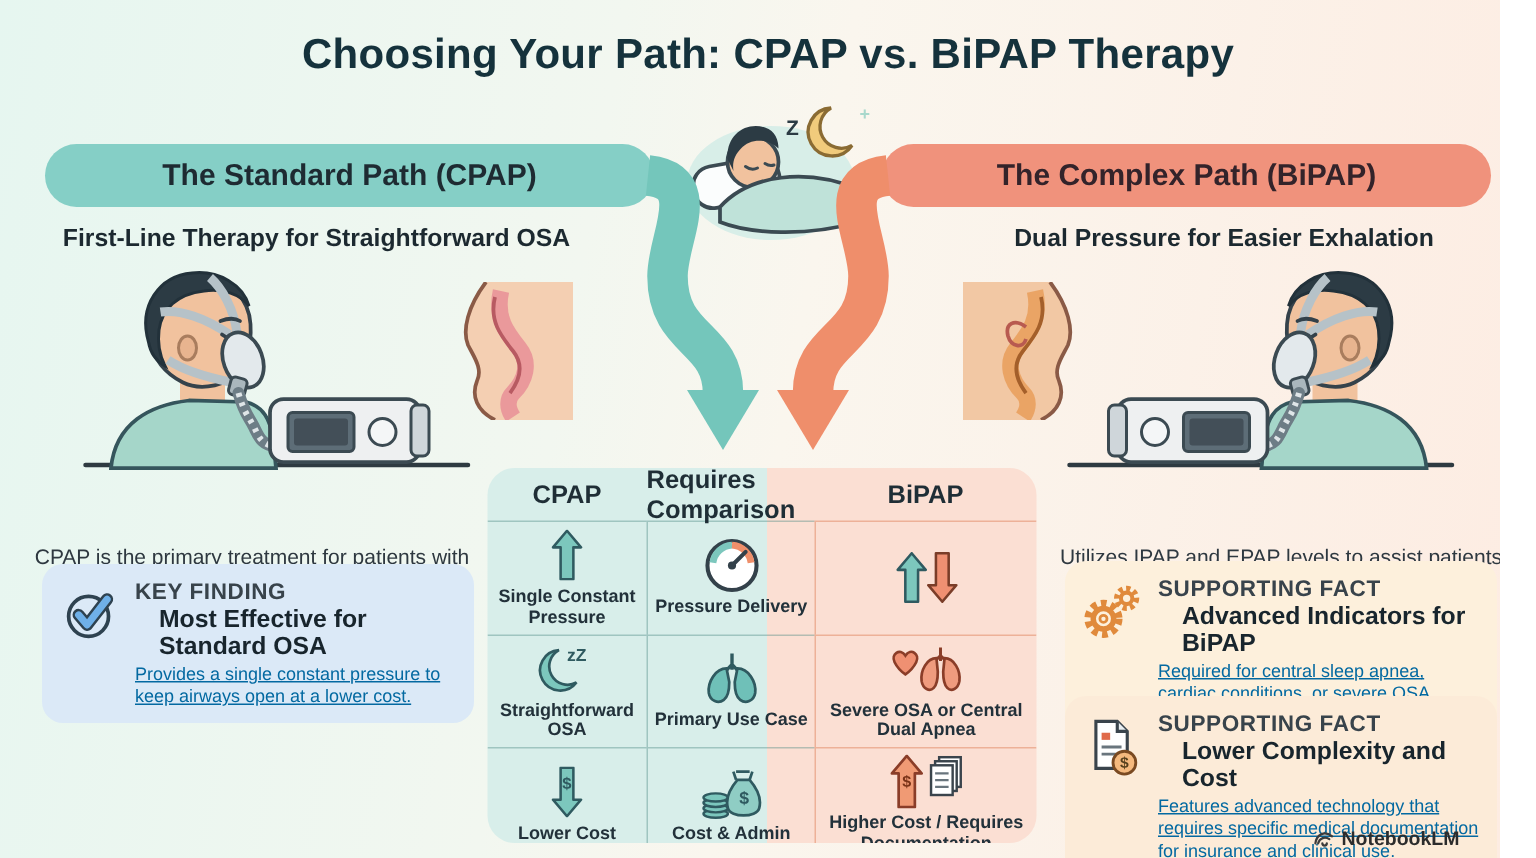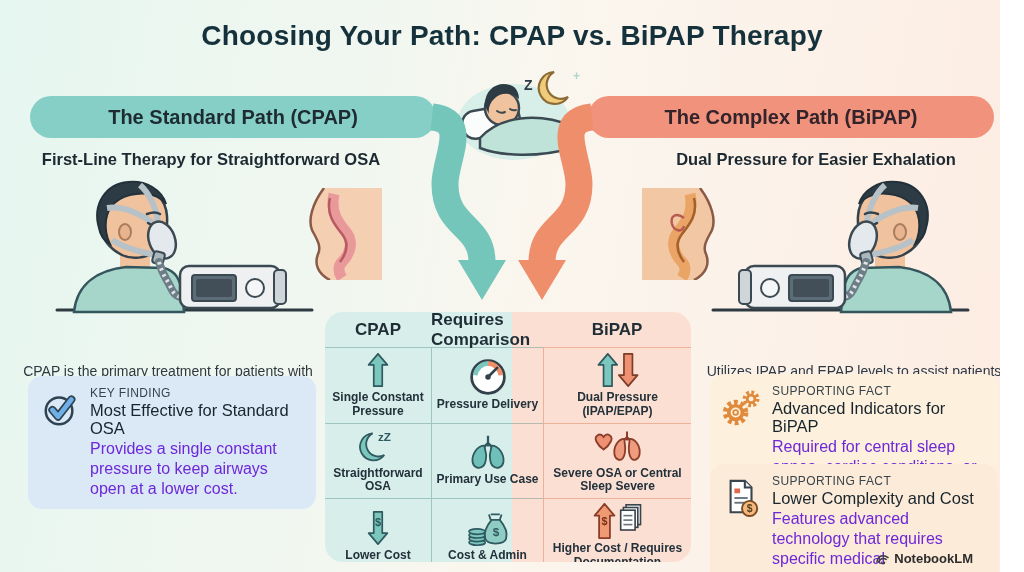--- a/index.html
+++ b/index.html
@@ -21,23 +21,23 @@
   
   .para{top:326px;width:304px;text-align:center;font-size:14px;line-height:1.3;color:#2e3840;font-weight:500;margin-top:36px;}
   .para.l{left:16px;}
   .para.r{left:702px;}
   
   .callout{border-radius:14px;padding:10px 12px;display:flex;gap:10px;box-sizing:border-box;}
   .callout.blue{left:28px;top:376px;width:288px;min-height:84px;background:#dbe9f7;}
   .callout.cream1{left:710px;top:374px;width:288px;min-height:84px;background:#fdf0dc;}
   .callout.cream2{left:710px;top:464px;width:288px;min-height:94px;background:#fcebd8;}
   .callout .ico{flex:0 0 40px;display:flex;align-items:flex-start;justify-content:center;padding-top:4px;}
-  .callout .label{font-size:12px;font-weight:400;letter-spacing:.4px;color:#38434b;}
-  .callout .ctitle{font-size:16.5px;font-weight:400;color:#18252d;margin:1px 0 2px 0;line-height:1.1;}
-  .callout .cbody{font-size:16px;color:#6d28d9;line-height:1.25;}
+  .callout .label{font-size:15px;font-weight:700;letter-spacing:.4px;color:#38434b;}
+  .callout .ctitle{font-size:16.5px;font-weight:700;color:#18252d;margin:1px 0 2px 16px;line-height:1.1;}
+  .callout .cbody{font-size:12px;color:#0369a1;line-height:1.25;text-decoration:underline;}
   
   .ctable{left:325px;top:312px;width:366px;height:250px;border-radius:18px;overflow:hidden;
     display:grid;grid-template-columns:106px 112px 148px;grid-template-rows:36px 1fr 1fr 1fr;
     background:linear-gradient(90deg,#d8eeea 0 51%,#fbdfd3 51% 100%);}
   .th{display:flex;align-items:center;justify-content:center;font-size:17px;font-weight:700;color:#1f2e36;}
   .th.bb-t{border-bottom:1.5px solid rgba(74,134,130,.40);}
   .th.bb-o{border-bottom:1.5px solid rgba(226,138,104,.55);}
   .td{display:flex;flex-direction:column;align-items:center;justify-content:center;gap:3px;padding:4px 0;}
   .td .lbl{font-size:12px;font-weight:700;color:#22313a;text-align:center;line-height:1.15;}
   .bl-t{border-left:1.5px solid rgba(74,134,130,.40);}
@@ -227,21 +227,20 @@
       </div>
       <div class="lbl">Pressure Delivery</div>
     </div>
     <div class="td bl-o">
       <div class="icbox">
         <svg width="44" height="34" viewBox="0 0 48 40">
           <path d="M12 1 L23 14 H17 V39 H7 V14 H1 Z" fill="#7cc7bd" stroke="#2f5a60" stroke-width="2" stroke-linejoin="round"></path>
           <path d="M36 39 L47 26 H41 V1 H31 V26 H25 Z" fill="#ef9072" stroke="#7a3d28" stroke-width="2" stroke-linejoin="round"></path>
         </svg>
       </div>
-      <div class="lbl">Dual Pressure (IPAP/EPAP)</div>
     </div>
 
     <div class="td bt-t">
       <div class="icbox">
         <svg width="40" height="36" viewBox="0 0 44 40">
           <path d="M16 6 a15 15 0 1 0 13 24 a12 12 0 1 1 -13 -24 z" fill="#7cc7bd" stroke="#2f5a60" stroke-width="2"></path>
           <text x="22" y="14" font-size="13" font-weight="bold" fill="#2f5a60">zZ</text>
         </svg>
       </div>
       <div class="lbl">Straightforward OSA</div>
@@ -258,21 +257,21 @@
     </div>
     <div class="td bl-o bt-o">
       <div class="icbox">
         <svg width="48" height="36" viewBox="0 0 52 40">
           <path d="M10 10 C6 4 -1 9 2 15 C4 19 7 22 10 24 C13 22 16 19 18 15 C21 9 14 4 10 10 Z" fill="#ef9072" stroke="#8a3d28" stroke-width="2"></path>
           <path d="M36 4 V14 M36 10 C33 13 32 14 31 16 M36 10 C39 13 40 14 41 16" stroke="#8a3d28" stroke-width="2.2" fill="none"></path>
           <path d="M33 12 C26 12 21 21 22 29 C23 35 28 37 31 34 C33 32 34 28 34 22 Z" fill="#ef9b7e" stroke="#8a3d28" stroke-width="2"></path>
           <path d="M39 12 C46 12 51 21 50 29 C49 35 44 37 41 34 C39 32 38 28 38 22 Z" fill="#ef9b7e" stroke="#8a3d28" stroke-width="2"></path>
         </svg>
       </div>
-      <div class="lbl">Severe OSA or Central Sleep Severe</div>
+      <div class="lbl">Severe OSA or Central Dual Apnea</div>
     </div>
 
     <div class="td bt-t">
       <div class="icbox">
         <svg width="22" height="34" viewBox="0 0 24 40">
           <path d="M12 39 L23 26 H17 V1 H7 V26 H1 Z" fill="#7cc7bd" stroke="#2f5a60" stroke-width="2" stroke-linejoin="round"></path>
           <text x="12" y="18" text-anchor="middle" font-size="13" font-weight="bold" fill="#2f5a60">$</text>
         </svg>
       </div>
       <div class="lbl">Lower Cost</div>

